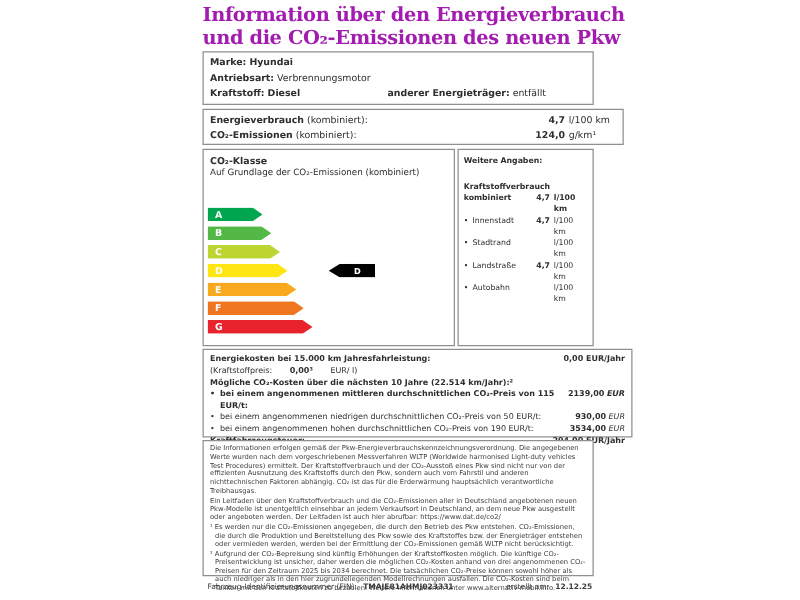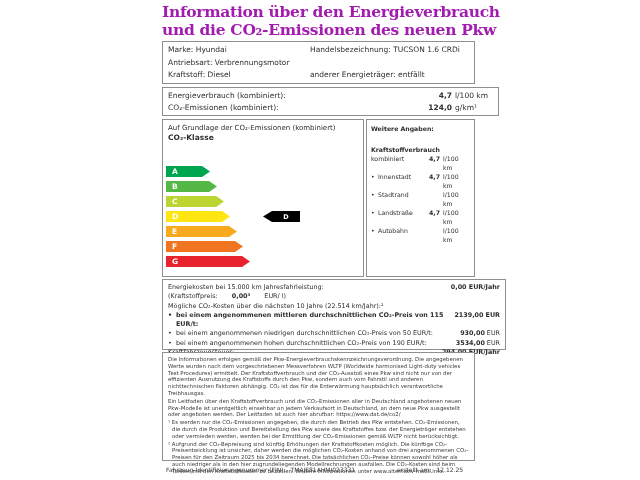--- a/index.html
+++ b/index.html
@@ -9,21 +9,21 @@
   .box{border:1px solid #8f8f8f;background:#fff;}
 
   
   #title{left:162px;top:3px;width:360px;font-family:"DejaVu Serif","Liberation Serif",serif;
          font-weight:bold;font-size:15.5px;line-height:18px;color:#a21caf;letter-spacing:-0.3px;}
 
   
   #vehicle-box{left:162px;top:41px;width:313px;height:43px;padding:2px 5px;font-size:7.5px;}
   .v-row{display:flex;line-height:12.5px;}
   .v-col1{width:142px;}
-  .b{font-weight:normal;}
+  .b{font-weight:bold;}
 
   
   #consumption-box{left:162px;top:87px;width:337px;height:29px;padding:2px 5px;font-size:7.5px;}
   .c-row{display:flex;line-height:11.5px;}
   .c-label{flex:1;}
   .c-num{width:30px;text-align:right;font-weight:bold;}
   .c-unit{width:38px;padding-left:3px;}
 
   
   #co2-box{left:162px;top:119px;width:202px;height:158px;padding:4px 5px;}
@@ -47,21 +47,21 @@
   .d-label{flex:1;}
   .d-val{width:12px;text-align:right;font-weight:bold;}
   .d-unit{width:27px;padding-left:3px;}
 
   
   #costs-box{left:162px;top:279px;width:344px;height:71px;padding:3px 5px;font-size:6.4px;}
   .k-row{display:flex;line-height:9.3px;}
   .k-text{flex:1;}
   .k-bullet{width:8px;}
   .k-amount{text-align:left;font-weight:bold;}
-  .k-cur{margin-left:2px;}
+  .k-cur{margin-left:2px;font-style:italic;}
   #fuel-val{font-weight:bold;margin-left:14px;}
   #fuel-suffix{margin-left:14px;text-align:right;}
 
   
   #legal-box{left:162px;top:352px;width:313px;height:109px;padding:3px 5px;
              font-size:5.4px;line-height:6.8px;color:#3c3c3c;}
   #legal-box p{margin:0 0 1px 0;}
   .fn{padding-left:4px;text-indent:-4px;}
 
   
@@ -76,24 +76,20 @@
   <div>Information über den Energieverbrauch</div>
   <div>und die CO₂-Emissionen des neuen Pkw</div>
 </div>
 
 <div id="vehicle-box" class="abs box">
   <div class="v-row">
     <div class="v-col1">
       <span class="b">Marke:</span>
       <span class="b">Hyundai</span>
     </div>
-    <div>
-      <span class="b">Handelsbezeichnung:</span>
-      <span class="b">TUCSON 1.6 CRDi</span>
-    </div>
   </div>
   <div class="v-row">
     <div>
       <span class="b">Antriebsart:</span>
       <span>Verbrennungsmotor</span>
     </div>
   </div>
   <div class="v-row">
     <div class="v-col1">
       <span class="b">Kraftstoff:</span>
@@ -117,22 +113,22 @@
   <div class="c-row">
     <div class="c-label">
       <span class="b">CO₂-Emissionen</span><span> (kombiniert):</span>
     </div>
     <div class="c-num">124,0</div>
     <div class="c-unit">g/km¹</div>
   </div>
 </div>
 
 <div id="co2-box" class="abs box">
+  <div id="co2-heading">CO₂-Klasse</div>
   <div id="co2-sub">Auf Grundlage der CO₂-Emissionen (kombiniert)</div>
-  <div id="co2-heading">CO₂-Klasse</div>
   <div id="arrows">
     <div class="arrow" style="width: 38px; background: rgb(0, 165, 80);">A</div>
     <div class="arrow" style="width: 45px; background: rgb(84, 184, 71);">B</div>
     <div class="arrow" style="width: 52px; background: rgb(188, 213, 49);">C</div>
     <div class="arrow" style="width: 58px; background: rgb(255, 229, 18);">D</div>
     <div class="arrow" style="width: 65px; background: rgb(248, 169, 30);">E</div>
     <div class="arrow" style="width: 71px; background: rgb(239, 117, 33);">F</div>
     <div class="arrow" style="width: 78px; background: rgb(232, 35, 45);">G</div>
   </div>
   <div id="pointer" style="background: rgb(0, 0, 0);">D</div>

